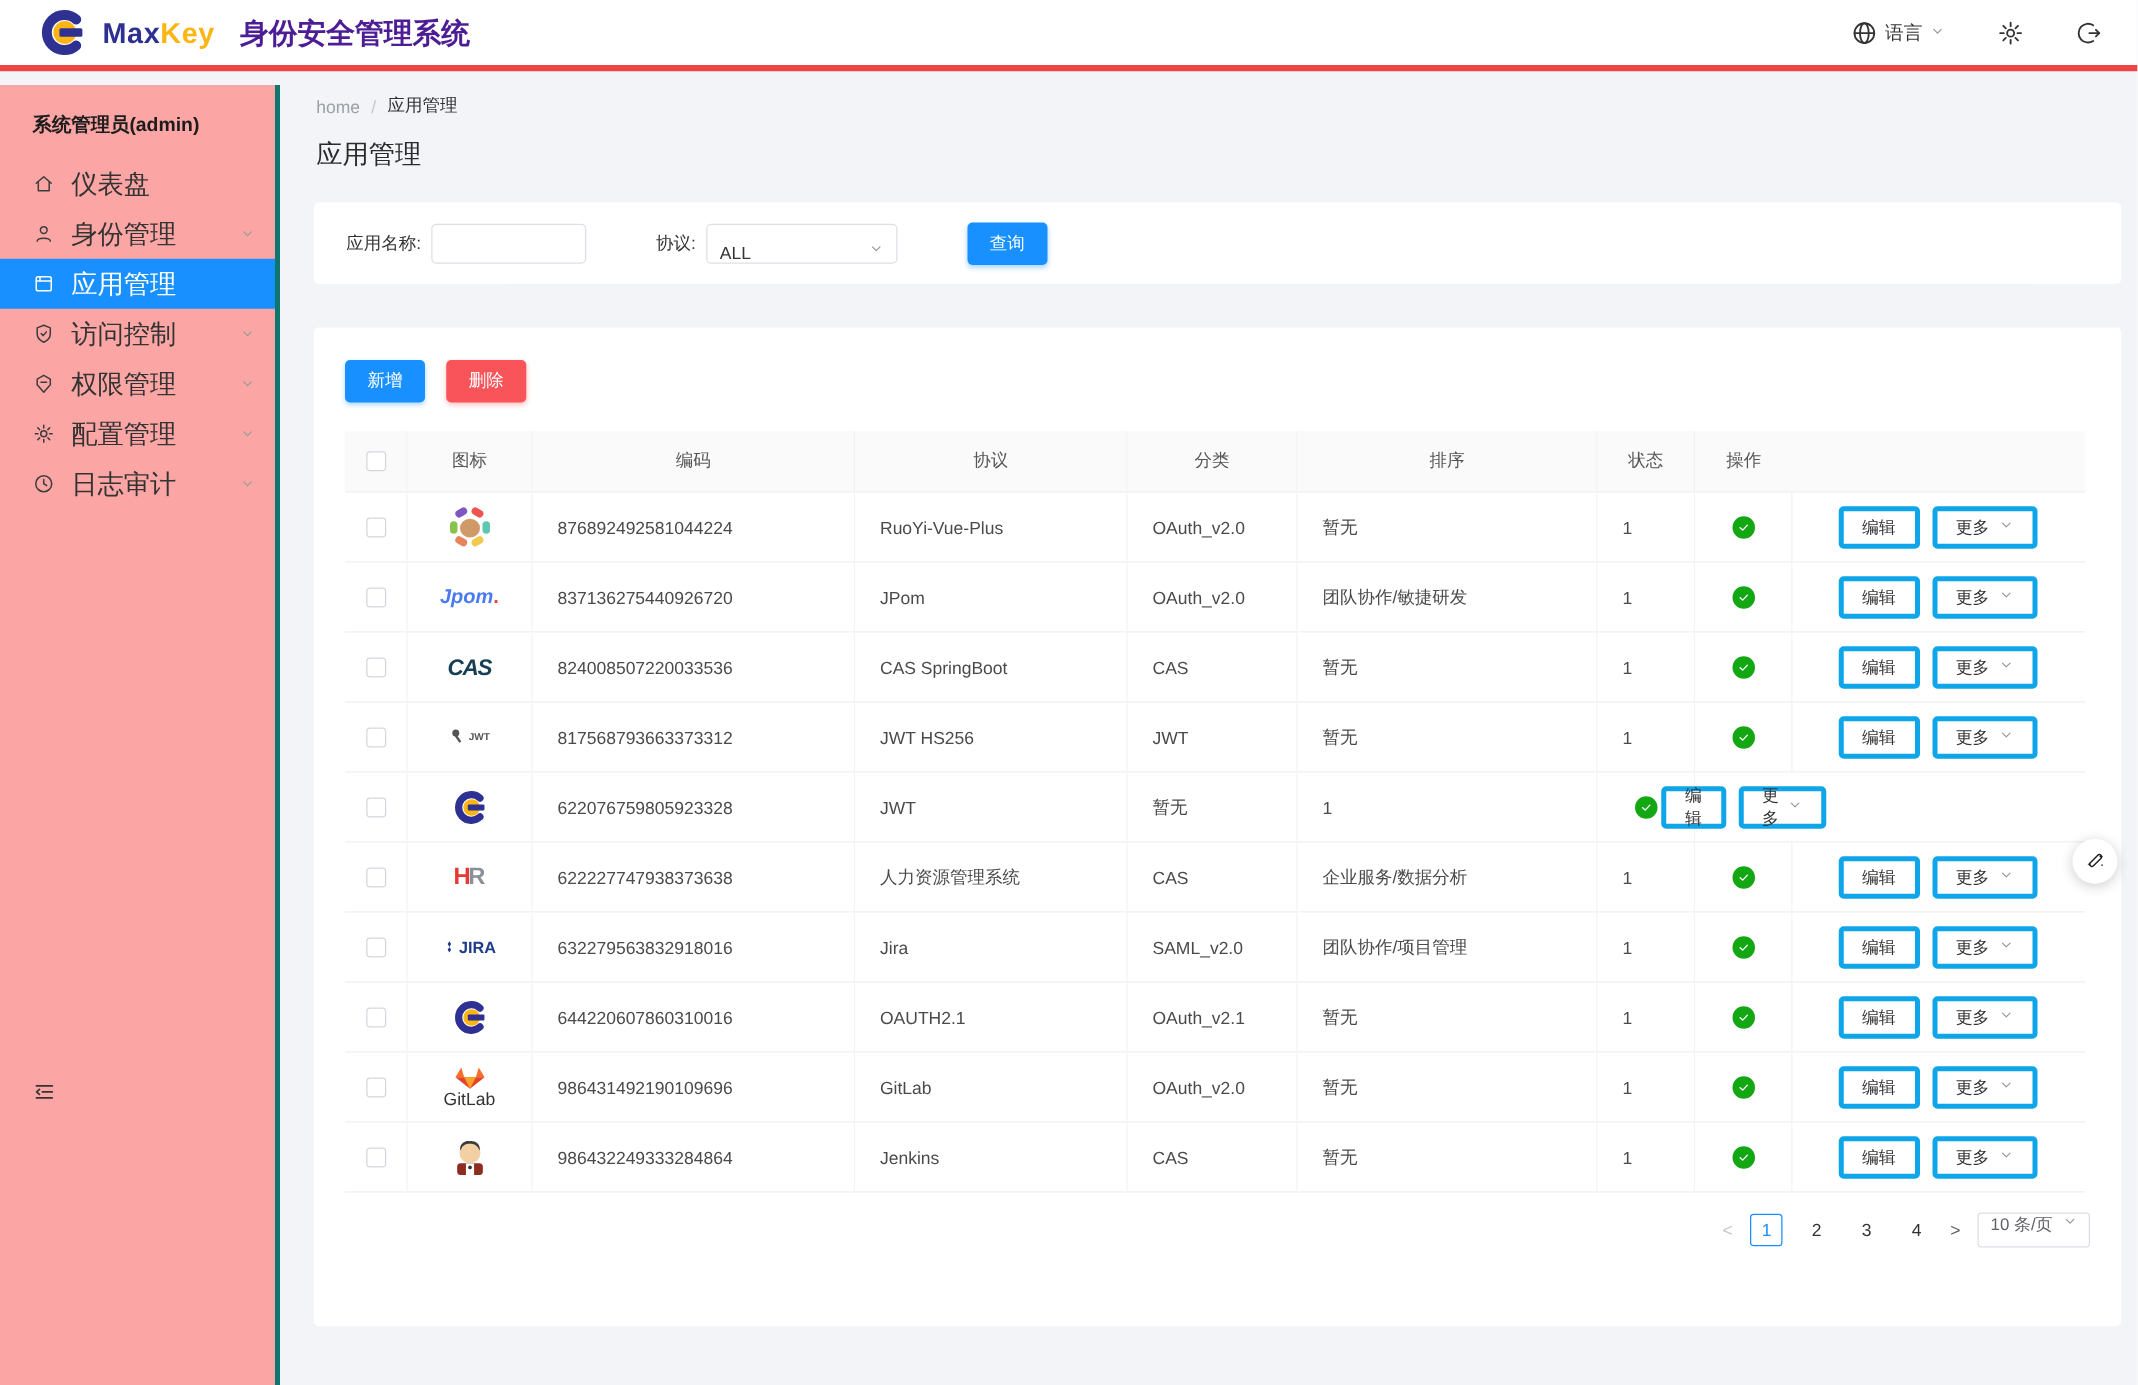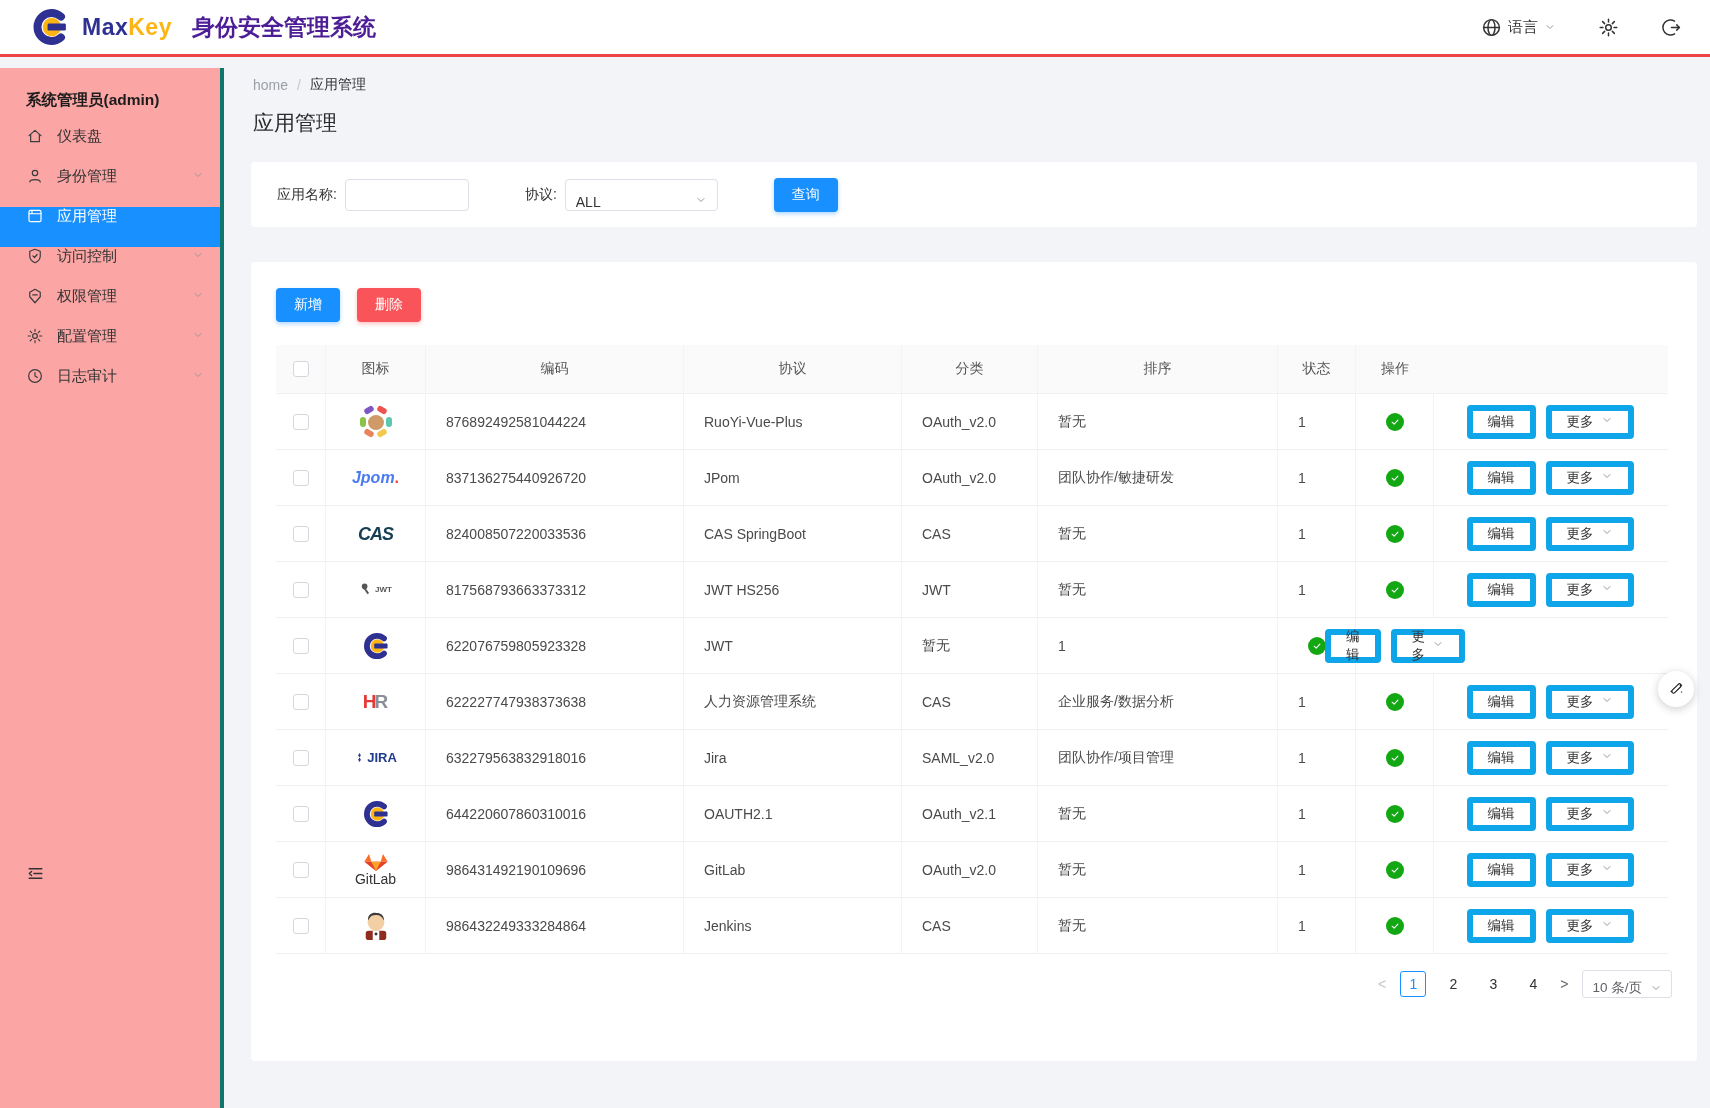--- a/index.html
+++ b/index.html
@@ -1,38 +1,38 @@
 <!DOCTYPE html>
 <html><head>
 <meta charset="utf-8">
 <style>
   * { margin:0; padding:0; box-sizing:border-box; }
   html,body { width:1710px; height:1108px; overflow:hidden; }
   body { font-family:"Liberation Sans","DejaVu Sans",sans-serif; background:#f2f4f8; color:#333; position:relative; }
 
   
   .topbar { position:absolute; top:0; left:0; width:1710px; height:57px; background:#fff;
-            border-bottom:3px solid #ef4444; display:flex; align-items:center; padding:0 28px; z-index:20; }
+            border-bottom:5px solid #ef4444; display:flex; align-items:center; padding:0 28px; z-index:20; }
   .brand { display:flex; align-items:center; gap:10px; }
   .brand-logo svg { width:44px; height:44px; display:block; }
   .brand-text { font-size:23px; font-weight:bold; letter-spacing:.5px; }
   .brand-max { color:#2e3192; } .brand-key { color:#fdb515; }
   .brand-title { font-size:23px; font-weight:bold; color:#4c1d95; margin-left:10px; }
   .topbar-right { margin-left:auto; display:flex; align-items:center; gap:42px; }
   .lang-switch { display:flex; align-items:center; gap:6px; font-size:15px; color:#333; cursor:pointer; }
   .icn svg { display:block; }
   .top-icn svg { width:21px; height:21px; stroke:#333; fill:none; stroke-width:1.7; stroke-linecap:round; stroke-linejoin:round; }
   .chev svg { width:12px; height:12px; stroke:#999; fill:none; stroke-width:2; stroke-linecap:round; stroke-linejoin:round; }
 
   
   .sidebar { position:absolute; top:68px; left:0; width:224px; bottom:0; background:#fca5a5;
              border-right:4px solid #0f766e; z-index:10; }
   .sidebar-user { padding:22px 0 16px 26px; font-weight:bold; font-size:15.5px; color:#1c1c1c; }
-  .menu-item { height:40px; display:flex; padding:0 16px 0 26px;
-               font-size:15px; color:#333; cursor:pointer; }
+  .menu-item { height:40px; display:flex; align-items:center; padding:0 16px 0 26px;
+               font-size:21px; color:#333; cursor:pointer; }
   .menu-item .icn svg { width:18px; height:18px; stroke:#3c3c3c; fill:none; stroke-width:1.6;
                         stroke-linecap:round; stroke-linejoin:round; }
   .menu-item .mi-label { margin-left:13px; }
   .menu-item .chev { margin-left:auto; }
   .menu-item.active { background:#1890ff; color:#fff; }
   .menu-item.active .icn svg { stroke:#fff; }
   .collapse-btn { position:absolute; top:796px; left:26px; cursor:pointer; }
   .collapse-btn svg { width:19px; height:19px; stroke:#333; fill:none; stroke-width:1.8; stroke-linecap:round; stroke-linejoin:round; }
 
   
@@ -66,21 +66,21 @@
   .td, .th { display:flex; align-items:center; border-right:1px solid #f2f3f5; min-height:55px; }
   .td:last-child, .th:last-child { border-right:none; }
   .thead { background:#fafafa; color:#555; }
   .thead .th { min-height:48px; justify-content:center; }
   .c-center { justify-content:center; }
   .c-pad { padding-left:20px; color:#4a4a4a; }
   .checkbox { width:16px; height:16px; border:1px solid #d4d7dd; border-radius:3px; background:#fff; cursor:pointer; }
   .status-dot { width:18px; height:18px; border-radius:50%; background:#13a813; display:flex;
                 align-items:center; justify-content:center; }
   .status-dot svg { width:10px; height:10px; stroke:#fff; stroke-width:2.5; fill:none; stroke-linecap:round; stroke-linejoin:round; }
-  .btn-plain { background:#fff; border:6px solid #0ea5e9; border-radius:4px; color:#333; font-size:13.5px;
+  .btn-plain { background:#fff; border:4px solid #0ea5e9; border-radius:4px; color:#333; font-size:13.5px;
                height:34px; padding:0 15px; display:flex; align-items:center; gap:7px; cursor:pointer; font-family:inherit; }
   .actions { gap:10px; }
 
   
   .appicon { width:100%; display:flex; flex-direction:column; align-items:center; justify-content:center; line-height:1; }
   .ai-ruoyi { position:relative; width:34px; height:34px; }
   .ai-ruoyi .fist { position:absolute; left:9px; top:10px; width:16px; height:15px; border-radius:50%; background:#cf9a67; }
   .ai-ruoyi .seg { position:absolute; width:10px; height:6px; border-radius:4px; }
   .ai-jpom { font-size:16px; font-weight:bold; font-style:italic; color:#4a7af0; }
   .ai-jpom .dot { color:#f44336; font-style:normal; }
@@ -93,21 +93,21 @@
 
   
   .pager { margin-top:16px; display:flex; justify-content:flex-end; align-items:center; gap:14px;
            font-size:14px; color:#303133; }
   .pg-arrow { font-size:14px; cursor:pointer; }
   .pg-prev { color:#c0c4cc; } .pg-next { color:#606266; }
   .pg-num { width:26px; height:26px; display:flex; align-items:center; justify-content:center;
             cursor:pointer; border-radius:3px; }
   .pg-num.active { border:1px solid #1890ff; color:#1890ff; }
   .pg-size { height:28px; border:1px solid #dcdfe6; border-radius:3px; padding:0 9px; display:flex;
-             align-items:flex-end; gap:8px; font-size:13.5px; color:#606266; cursor:pointer; }
+             align-items:flex-start; gap:8px; font-size:13.5px; color:#606266; cursor:pointer; }
 
   .fab { position:absolute; left:1658px; top:671px; width:36px; height:36px; border-radius:50%; background:#fff;
          box-shadow:0 2px 10px rgba(0,0,0,.2); display:flex; align-items:center; justify-content:center;
          z-index:30; cursor:pointer; }
   .fab svg { width:19px; height:19px; stroke:#1c1c1c; fill:#1c1c1c; stroke-width:1.4; stroke-linecap:round; stroke-linejoin:round; }
 </style>
 </head>
 <body>
 
 <div class="topbar">

